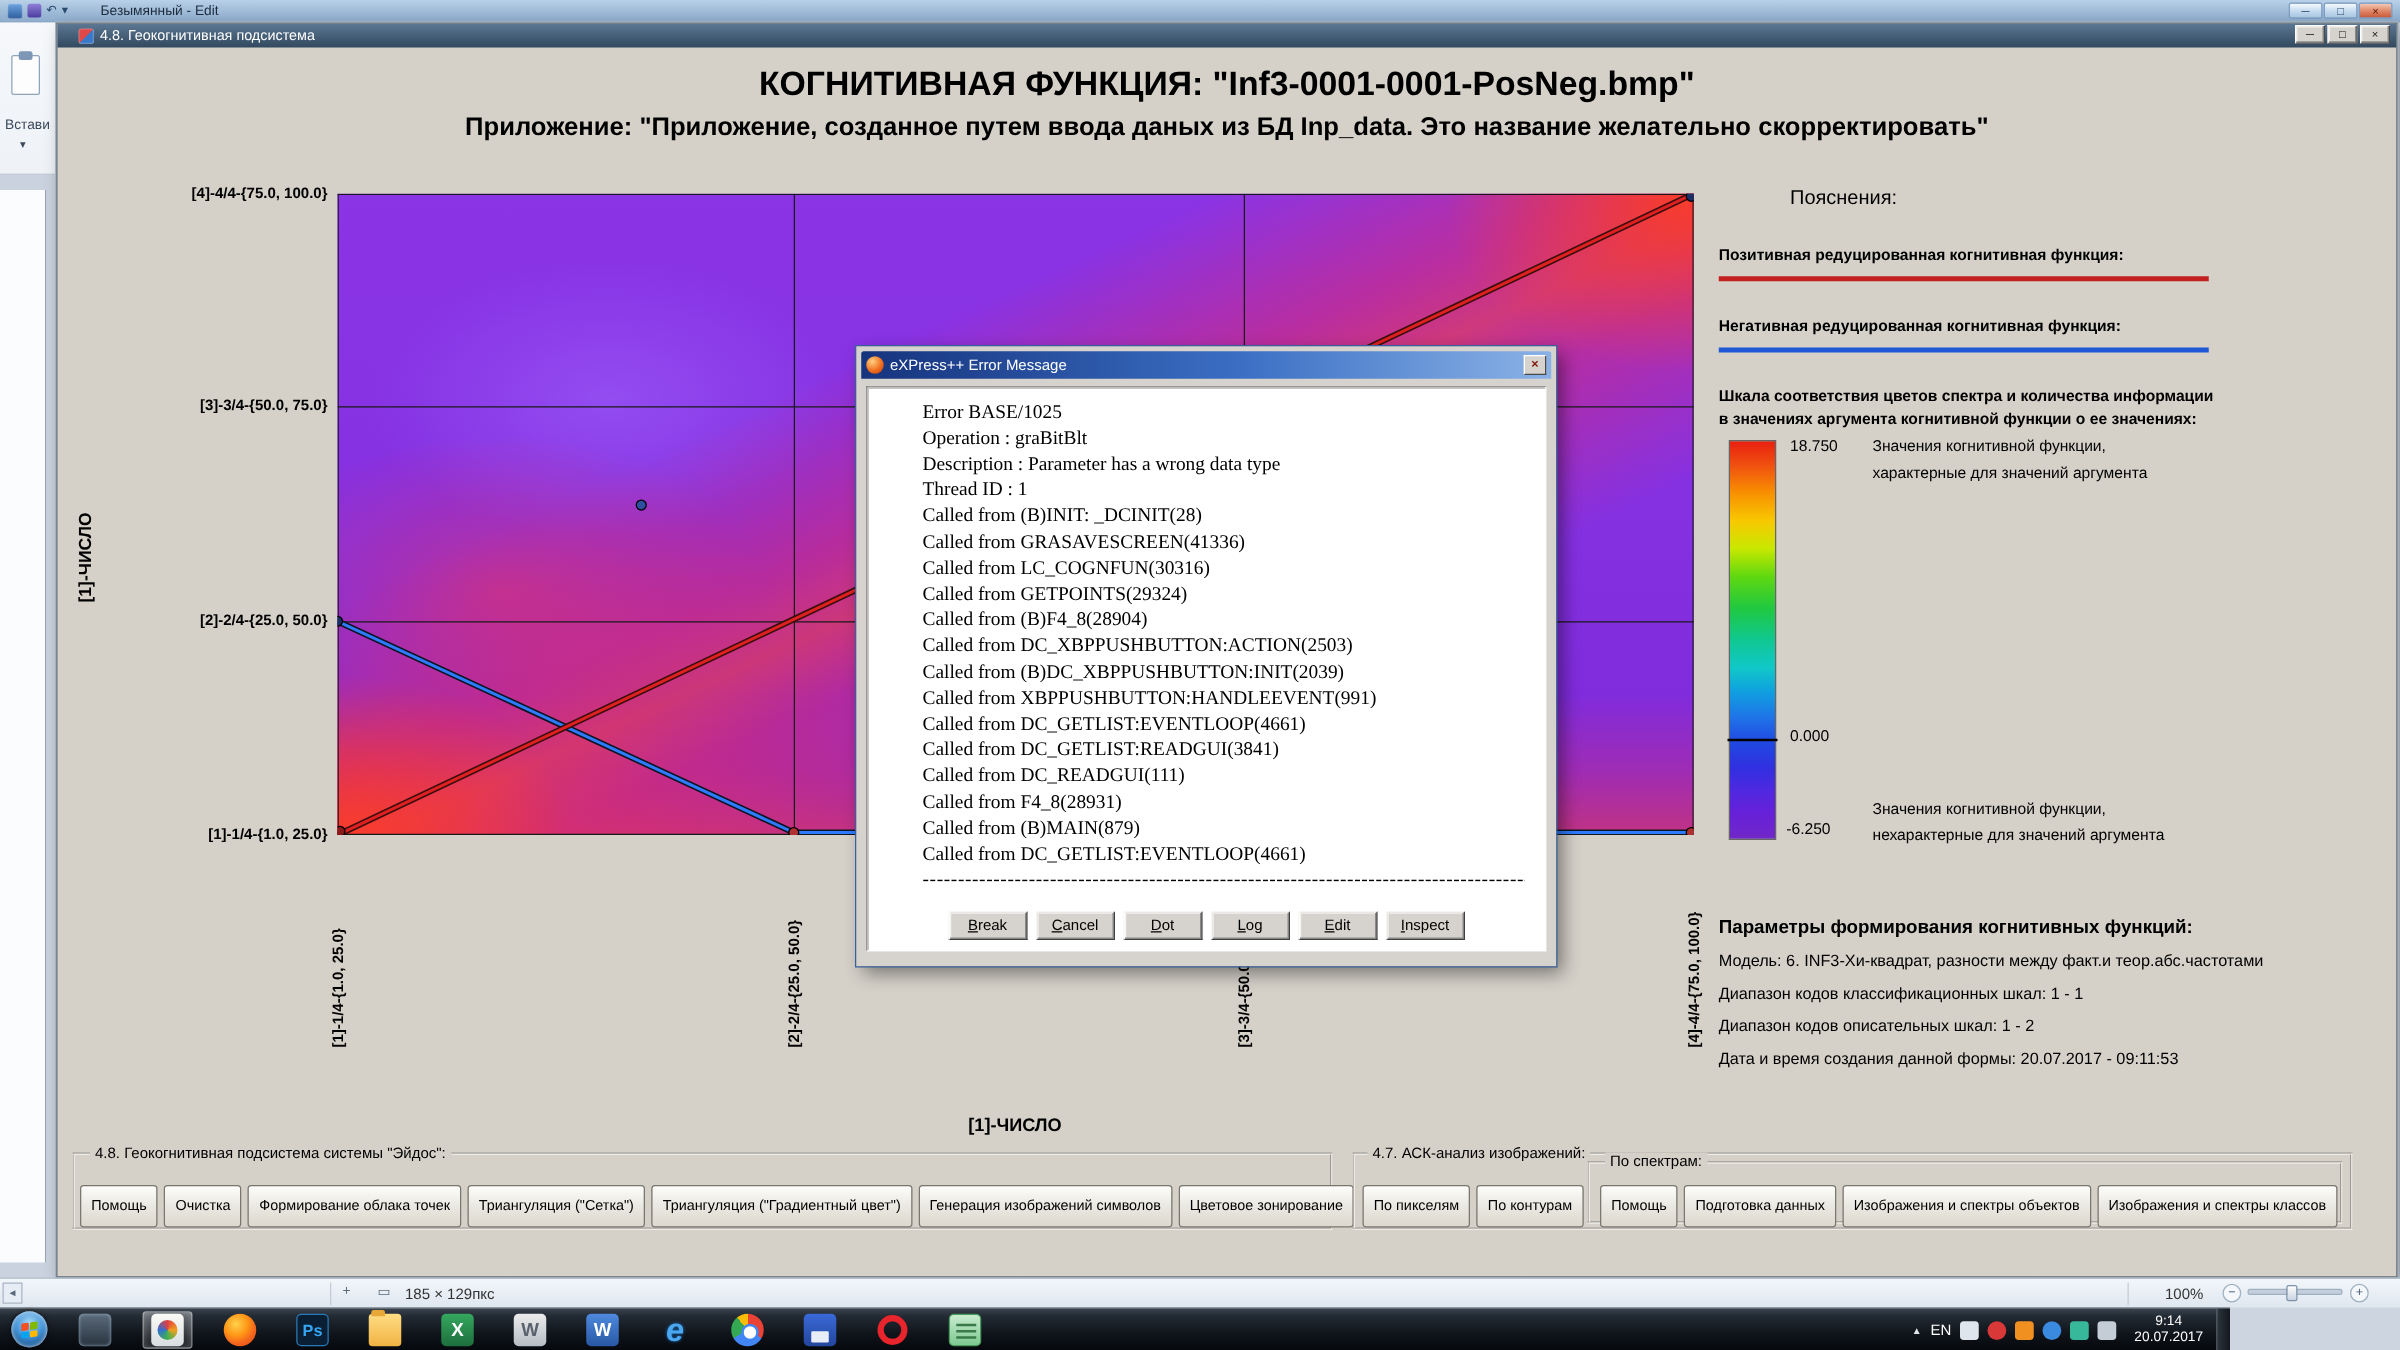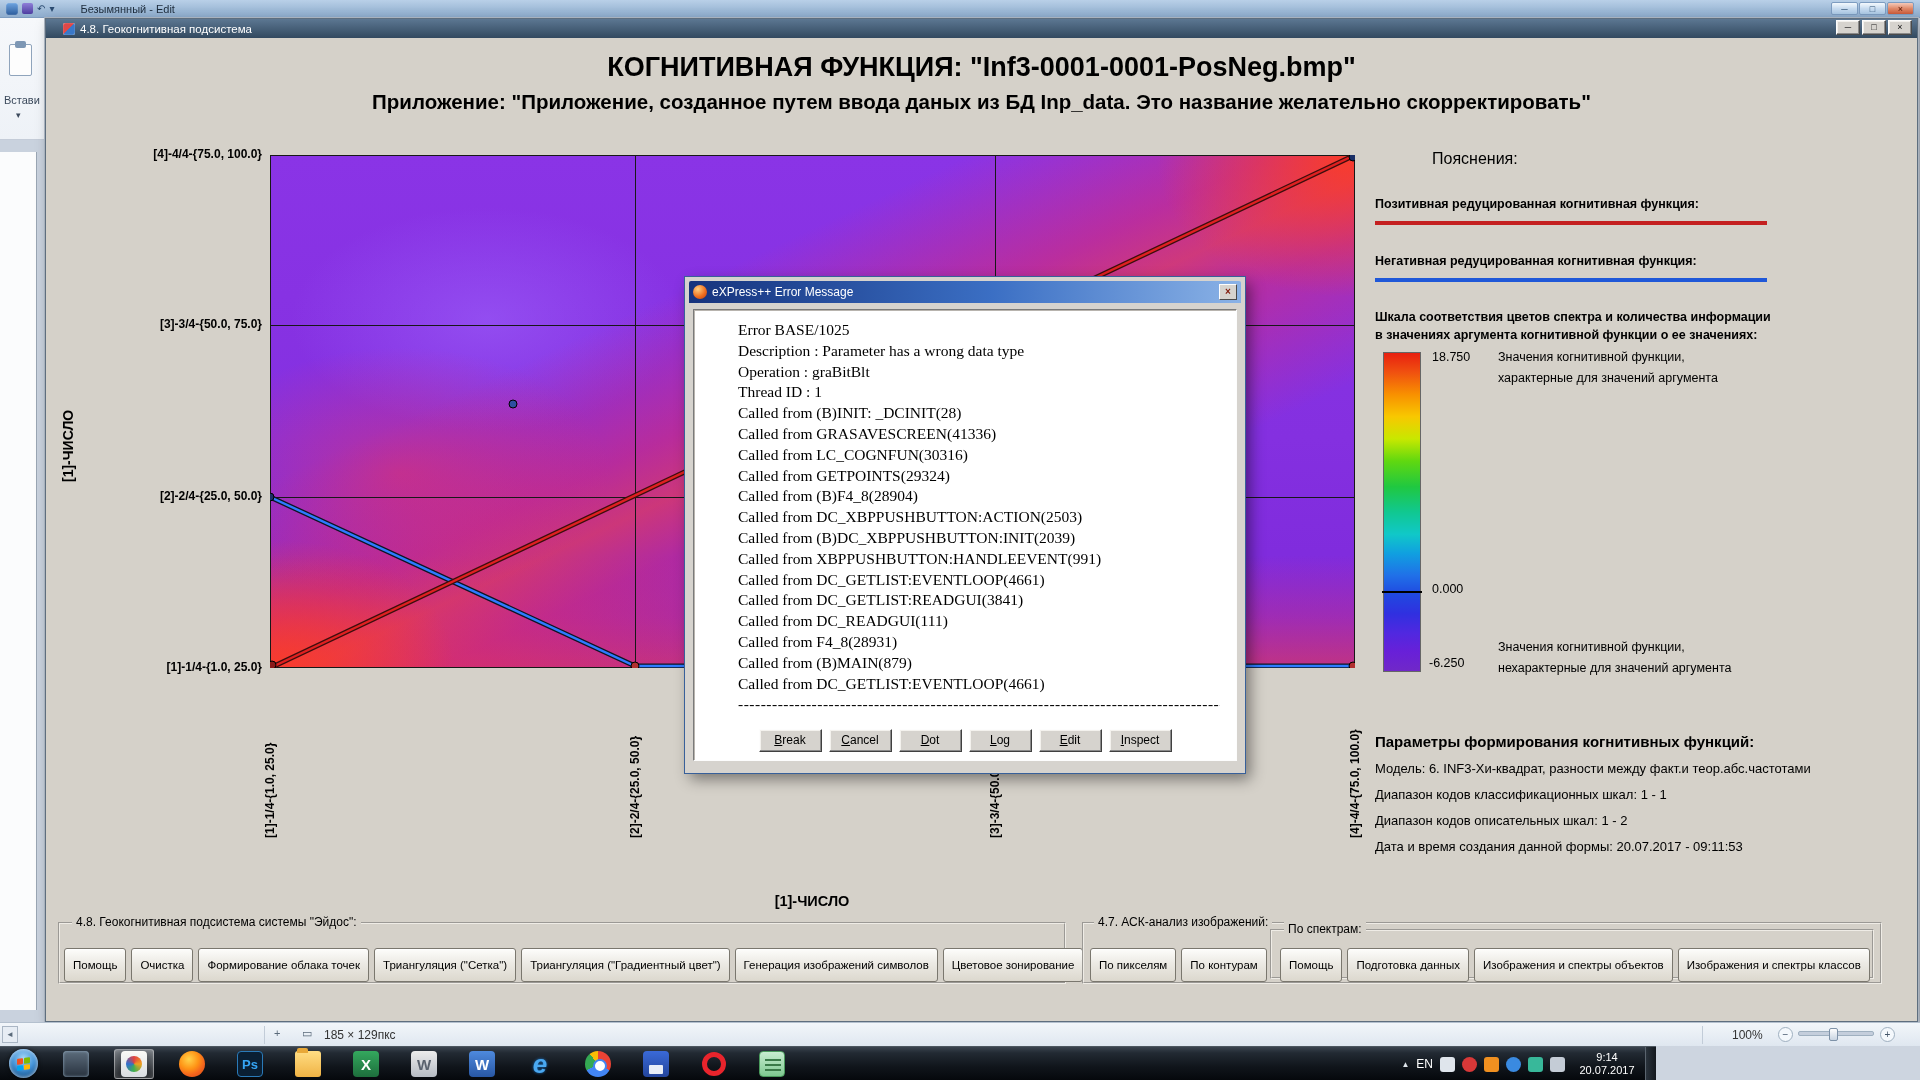--- a/index.html
+++ b/index.html
@@ -125,21 +125,21 @@
   .sb-icon { position:absolute; top:4px; font-size:11px; color:#5a6a7a; }
   .sb-text { position:absolute; top:5px; font-size:12px; color:#333; }
   .sb-zbtn { position:absolute; top:4px; width:15px; height:15px; border:1px solid #9fb0c0; border-radius:50%;
     background:#f4f8fc; font-size:10px; line-height:13px; text-align:center; color:#44566a; }
   .sb-slider { position:absolute; left:1798px; top:1031px; width:76px; height:5px; background:#c4cedc;
     border:1px solid #9fb0c0; border-radius:2px; }
   .sb-thumb { position:absolute; left:30px; top:-4px; width:9px; height:13px; background:linear-gradient(#fdfdfd,#c8d4e2);
     border:1px solid #7e92a8; border-radius:2px; }
 
   
-  .taskbar { position:absolute; left:0; top:1046px; width:1656px; height:34px;
+  .taskbar { position:absolute; left:0; top:1046px; width:1784px; height:34px;
     background:linear-gradient(#3a434e 0%, #222a33 18%, #10151b 60%, #05080c 100%);
     border-top:1px solid #4c565f; }
   .orb { position:absolute; left:9px; top:2px; width:29px; height:29px; border-radius:50%;
     background:radial-gradient(circle at 50% 32%, #a6d8f8, #4493d8 45%, #14538f 78%, #0a3a6a);
     box-shadow:inset 0 0 4px rgba(255,255,255,.85), 0 0 4px rgba(0,0,0,.7); }
   .orb-flag { position:absolute; left:8px; top:9px; width:13px; height:12px; display:grid;
     grid-template-columns:1fr 1fr; grid-template-rows:1fr 1fr; gap:1px; transform:skewY(-8deg); }
   .orb-flag span { border-radius:1px; }
   .tb-items { position:absolute; left:56px; top:2px; display:flex; gap:18px; }
   .tb-item { width:40px; height:30px; display:flex; align-items:center; justify-content:center; border-radius:3px; }
@@ -311,22 +311,22 @@
   </div>
 
   <div class="dialog">
     <div class="dlg-titlebar">
       <span class="dlg-icon"></span>
       <span class="dlg-title">eXPress++ Error Message</span>
       <span class="dlg-close">×</span>
     </div>
     <div class="dlg-white">
       <div class="dlg-line">Error BASE/1025</div>
+      <div class="dlg-line">Operation : graBitBlt</div>
       <div class="dlg-line">Description : Parameter has a wrong data type</div>
-      <div class="dlg-line">Operation : graBitBlt</div>
       <div class="dlg-line">Thread ID : 1</div>
       <div class="dlg-line">Called from (B)INIT: _DCINIT(28)</div>
       <div class="dlg-line">Called from GRASAVESCREEN(41336)</div>
       <div class="dlg-line">Called from LC_COGNFUN(30316)</div>
       <div class="dlg-line">Called from GETPOINTS(29324)</div>
       <div class="dlg-line">Called from (B)F4_8(28904)</div>
       <div class="dlg-line">Called from DC_XBPPUSHBUTTON:ACTION(2503)</div>
       <div class="dlg-line">Called from (B)DC_XBPPUSHBUTTON:INIT(2039)</div>
       <div class="dlg-line">Called from XBPPUSHBUTTON:HANDLEEVENT(991)</div>
       <div class="dlg-line">Called from DC_GETLIST:EVENTLOOP(4661)</div>

